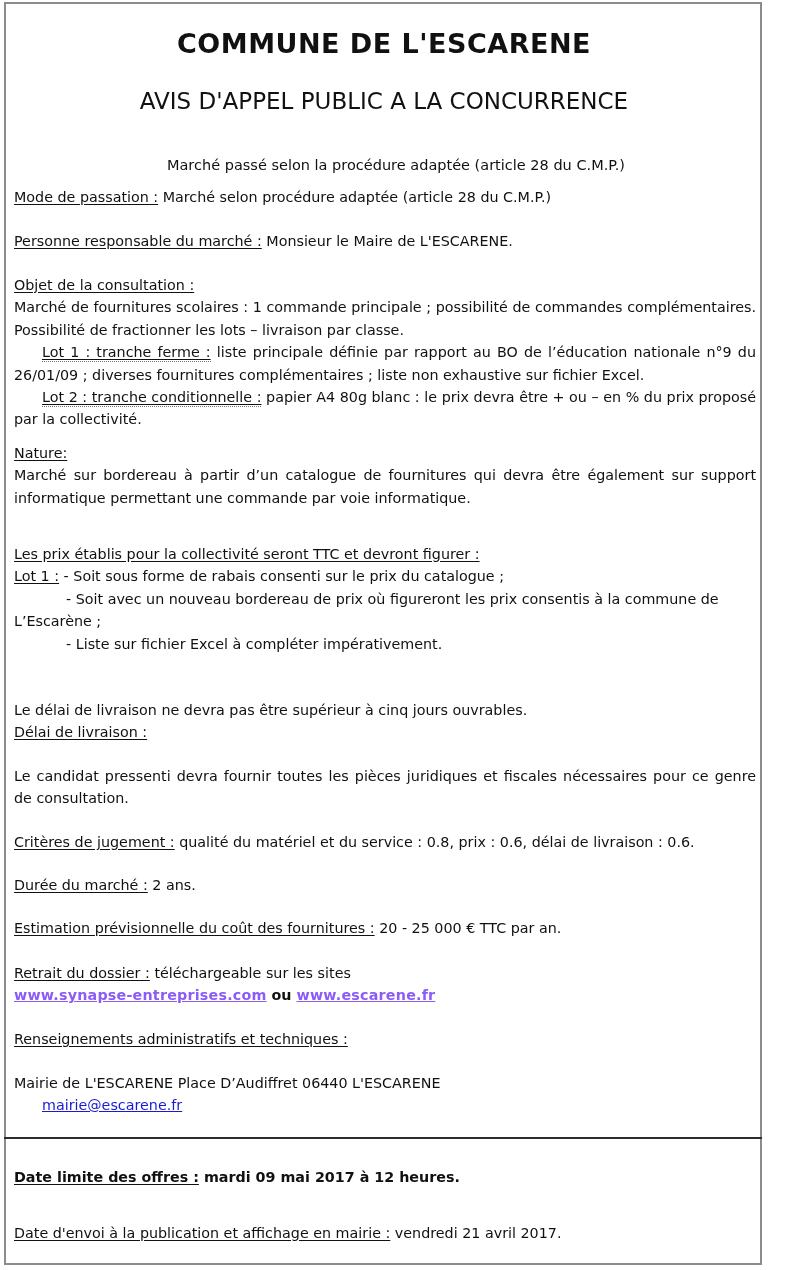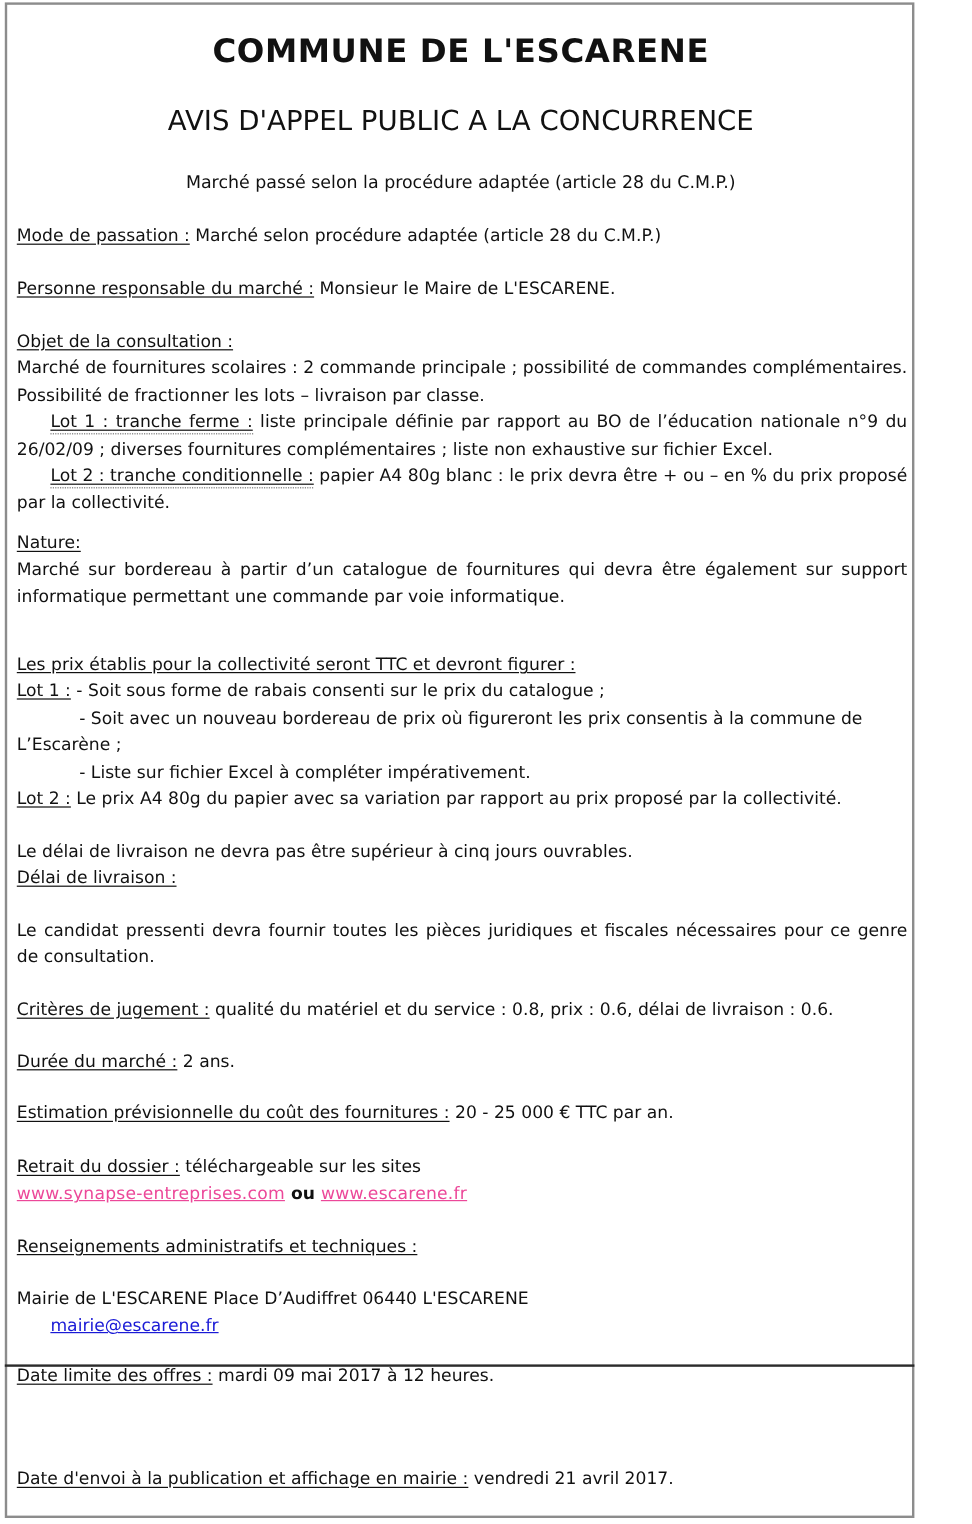--- a/index.html
+++ b/index.html
@@ -53,21 +53,21 @@
       top: 88px;
       margin: 0;
     }
     .intro {
       position: absolute;
       left: 0;
       width: 768px;
       text-align: center;
       font-size: 14.5px;
       top: 145px;
-      margin: 0;
+      margin: 12px;
     }
     .content {
       position: absolute;
       left: 14px;
       width: 742px;
       font-size: 14.3px;
       line-height: 22.4px;
     }
     .content p {
       margin: 0;
@@ -84,23 +84,23 @@
       margin-left: 28px;
     }
     .justify {
       text-align: justify;
       text-align-last: left;
     }
     .indent {
       padding-left: 52px;
     }
     .link {
-      color: #ec4899;
-      text-decoration: underline;
-      font-weight: normal;
+      color: #8b5cf6;
+      text-decoration: underline;
+      font-weight: bold;
       font-family: "DejaVu Sans", sans-serif;
       letter-spacing: 0.2px;
       text-align: right;
     }
     .link-plain {
       color: #1a1ad6;
       text-decoration: underline;
       margin-left: 28px;
     }
     .bold {
@@ -124,44 +124,41 @@
 </div>
 
 <div class="content" style="top:230px;">
   <p>
     <span class="label">Personne responsable du marché :</span><span> Monsieur le Maire de L'ESCARENE.</span>
   </p>
 </div>
 
 <div class="content" style="top:274px;">
   <p><span class="label">Objet de la consultation :</span></p>
-  <p class="justify">Marché de fournitures scolaires : 2 commande principale ; possibilité de commandes complémentaires. Possibilité de fractionner les lots – livraison par classe.</p>
+  <p class="justify">Marché de fournitures scolaires : 1 commande principale ; possibilité de commandes complémentaires. Possibilité de fractionner les lots – livraison par classe.</p>
   <p class="justify">
-    <span class="label-dotted">Lot 1 : tranche ferme :</span><span> liste principale définie par rapport au BO de l’éducation nationale n°9 du 26/02/09 ; diverses fournitures complémentaires ; liste non exhaustive sur fichier Excel.</span>
+    <span class="label-dotted">Lot 1 : tranche ferme :</span><span> liste principale définie par rapport au BO de l’éducation nationale n°9 du 26/01/09 ; diverses fournitures complémentaires ; liste non exhaustive sur fichier Excel.</span>
   </p>
   <p class="justify">
     <span class="label-dotted">Lot 2 : tranche conditionnelle :</span><span> papier A4 80g blanc : le prix devra être + ou – en % du prix proposé par la collectivité.</span>
   </p>
 </div>
 
 <div class="content" style="top:442px;">
   <p><span class="label">Nature:</span></p>
   <p class="justify">Marché sur bordereau à partir d’un catalogue de fournitures qui devra être également sur support informatique permettant une commande par voie informatique.</p>
 </div>
 
 <div class="content" style="top:543px;">
   <p><span class="label">Les prix établis pour la collectivité seront TTC et devront figurer :</span></p>
   <p>
     <span class="label">Lot 1 :</span><span> - Soit sous forme de rabais consenti sur le prix du catalogue ;</span>
   </p>
   <p class="indent" style="padding-left:0; text-indent:52px;">- Soit avec un nouveau bordereau de prix où figureront les prix consentis à la commune de L’Escarène ;</p>
   <p class="indent">- Liste sur fichier Excel à compléter impérativement.</p>
-  <p>
-    <span class="label">Lot 2 :</span><span> Le prix A4 80g du papier avec sa variation par rapport au prix proposé par la collectivité.</span>
-  </p>
 </div>
 
 <div class="content" style="top:699px;">
   <p>Le délai de livraison ne devra pas être supérieur à cinq jours ouvrables.</p>
   <p><span class="label">Délai de livraison :</span></p>
 </div>
 
 <div class="content" style="top:765px;">
   <p class="justify">Le candidat pressenti devra fournir toutes les pièces juridiques et fiscales nécessaires pour ce genre de consultation.</p>
 </div>
@@ -195,21 +192,21 @@
 
 <div class="content" style="top:1028px;">
   <p><span class="label">Renseignements administratifs et techniques :</span></p>
 </div>
 
 <div class="content" style="top:1072px;">
   <p>Mairie de L'ESCARENE Place D’Audiffret 06440 L'ESCARENE</p>
   <p><a class="link-plain">mairie@escarene.fr</a></p>
 </div>
 
-<div class="content" style="top:1136px;">
+<div class="content" style="top:1166px;font-weight:bold;">
   <p>
     <span class="label">Date limite des offres :</span><span> mardi 09 mai 2017 à 12 heures.</span>
   </p>
 </div>
 
 <div class="content" style="top:1222px;">
   <p>
     <span class="label">Date d'envoi à la publication et affichage en mairie :</span><span> vendredi 21 avril 2017.</span>
   </p>
 </div>

